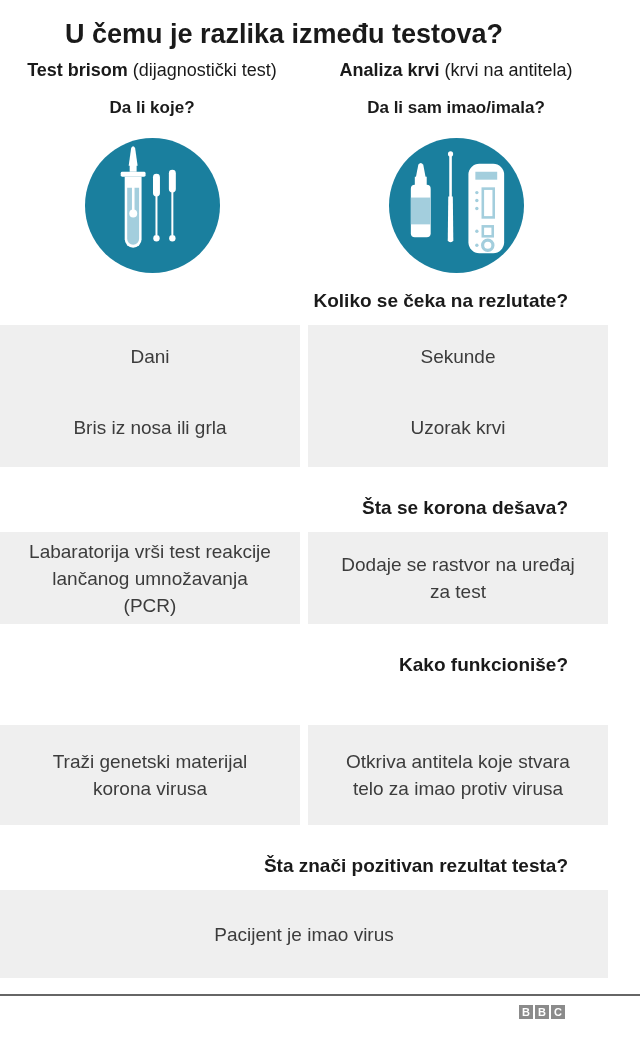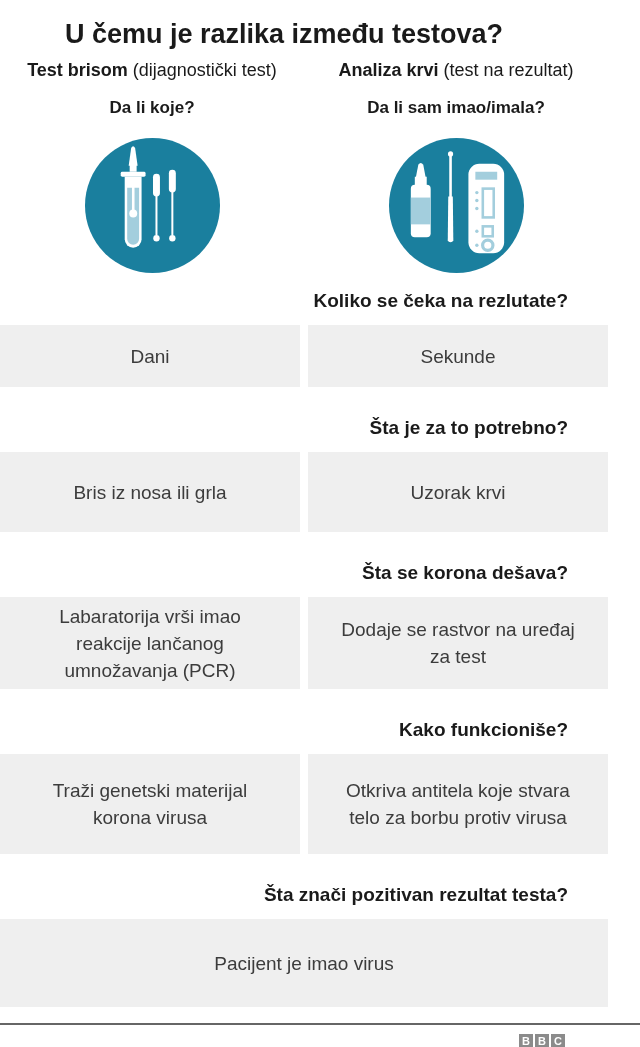--- a/index.html
+++ b/index.html
@@ -48,21 +48,21 @@
     flex: 1;
     background: #efefef;
     display: flex; align-items: center; justify-content: center;
     text-align: center;
     font-size: 19px; line-height: 27px; color: #3c3c3c;
     padding: 0 24px; box-sizing: border-box;
   }
   .boxes.r1 .box { min-height: 62px; }
   .boxes.r2 .box { min-height: 80px; }
   .boxes.r3 .box { min-height: 92px; }
-  .boxes.r4 .box { min-height: 100px; }
+  .boxes.r4 .box { min-height: 100px; margin-top: 36px; }
   .boxes.r5 .box { min-height: 88px; }
 
   .divider {
     margin-top: 16px;
     width: 640px; height: 0;
     border-top: 2px solid #666666;
   }
 
   .bbc-logo {
     display: flex; gap: 2px;
@@ -82,21 +82,21 @@
 
 <div class="page">
 
   <h1 class="title">U čemu je razlika između testova?</h1>
 
   <div class="cols col-names">
     <div class="col">
       <span class="name">Test brisom</span><span class="suffix"> (dijagnostički test)</span>
     </div>
     <div class="col">
-      <span class="name">Analiza krvi</span><span class="suffix"> (test na rezultat)</span>
+      <span class="name">Analiza krvi</span><span class="suffix"> (krvi na antitela)</span>
     </div>
   </div>
 
   <div class="cols col-questions">
     <div class="col">Da li koje?</div>
     <div class="col">Da li sam imao/imala?</div>
   </div>
 
   <div class="cols icons-row">
     <div class="col">
@@ -155,40 +155,39 @@
 
   <div class="section first">
     <h2>Koliko se čeka na rezlutate?</h2>
     <div class="boxes r1">
       <div class="box">Dani</div>
       <div class="box">Sekunde</div>
     </div>
   </div>
 
   <div class="section">
-    <h2>Šta je za to potrebno?</h2>
     <div class="boxes r2">
       <div class="box">Bris iz nosa ili grla</div>
       <div class="box">Uzorak krvi</div>
     </div>
   </div>
 
   <div class="section">
     <h2>Šta se korona dešava?</h2>
     <div class="boxes r3">
-      <div class="box">Labaratorija vrši imao reakcije lančanog umnožavanja (PCR)</div>
+      <div class="box">Labaratorija vrši test reakcije lančanog umnožavanja (PCR)</div>
       <div class="box">Dodaje se rastvor na uređaj za test</div>
     </div>
   </div>
 
   <div class="section">
     <h2>Kako funkcioniše?</h2>
     <div class="boxes r4">
       <div class="box">Traži genetski materijal korona virusa</div>
-      <div class="box">Otkriva antitela koje stvara telo za borbu protiv virusa</div>
+      <div class="box">Otkriva antitela koje stvara telo za imao protiv virusa</div>
     </div>
   </div>
 
   <div class="section">
     <h2>Šta znači pozitivan rezultat testa?</h2>
     <div class="boxes r5">
       <div class="box">Pacijent je imao virus</div>
     </div>
   </div>
 

